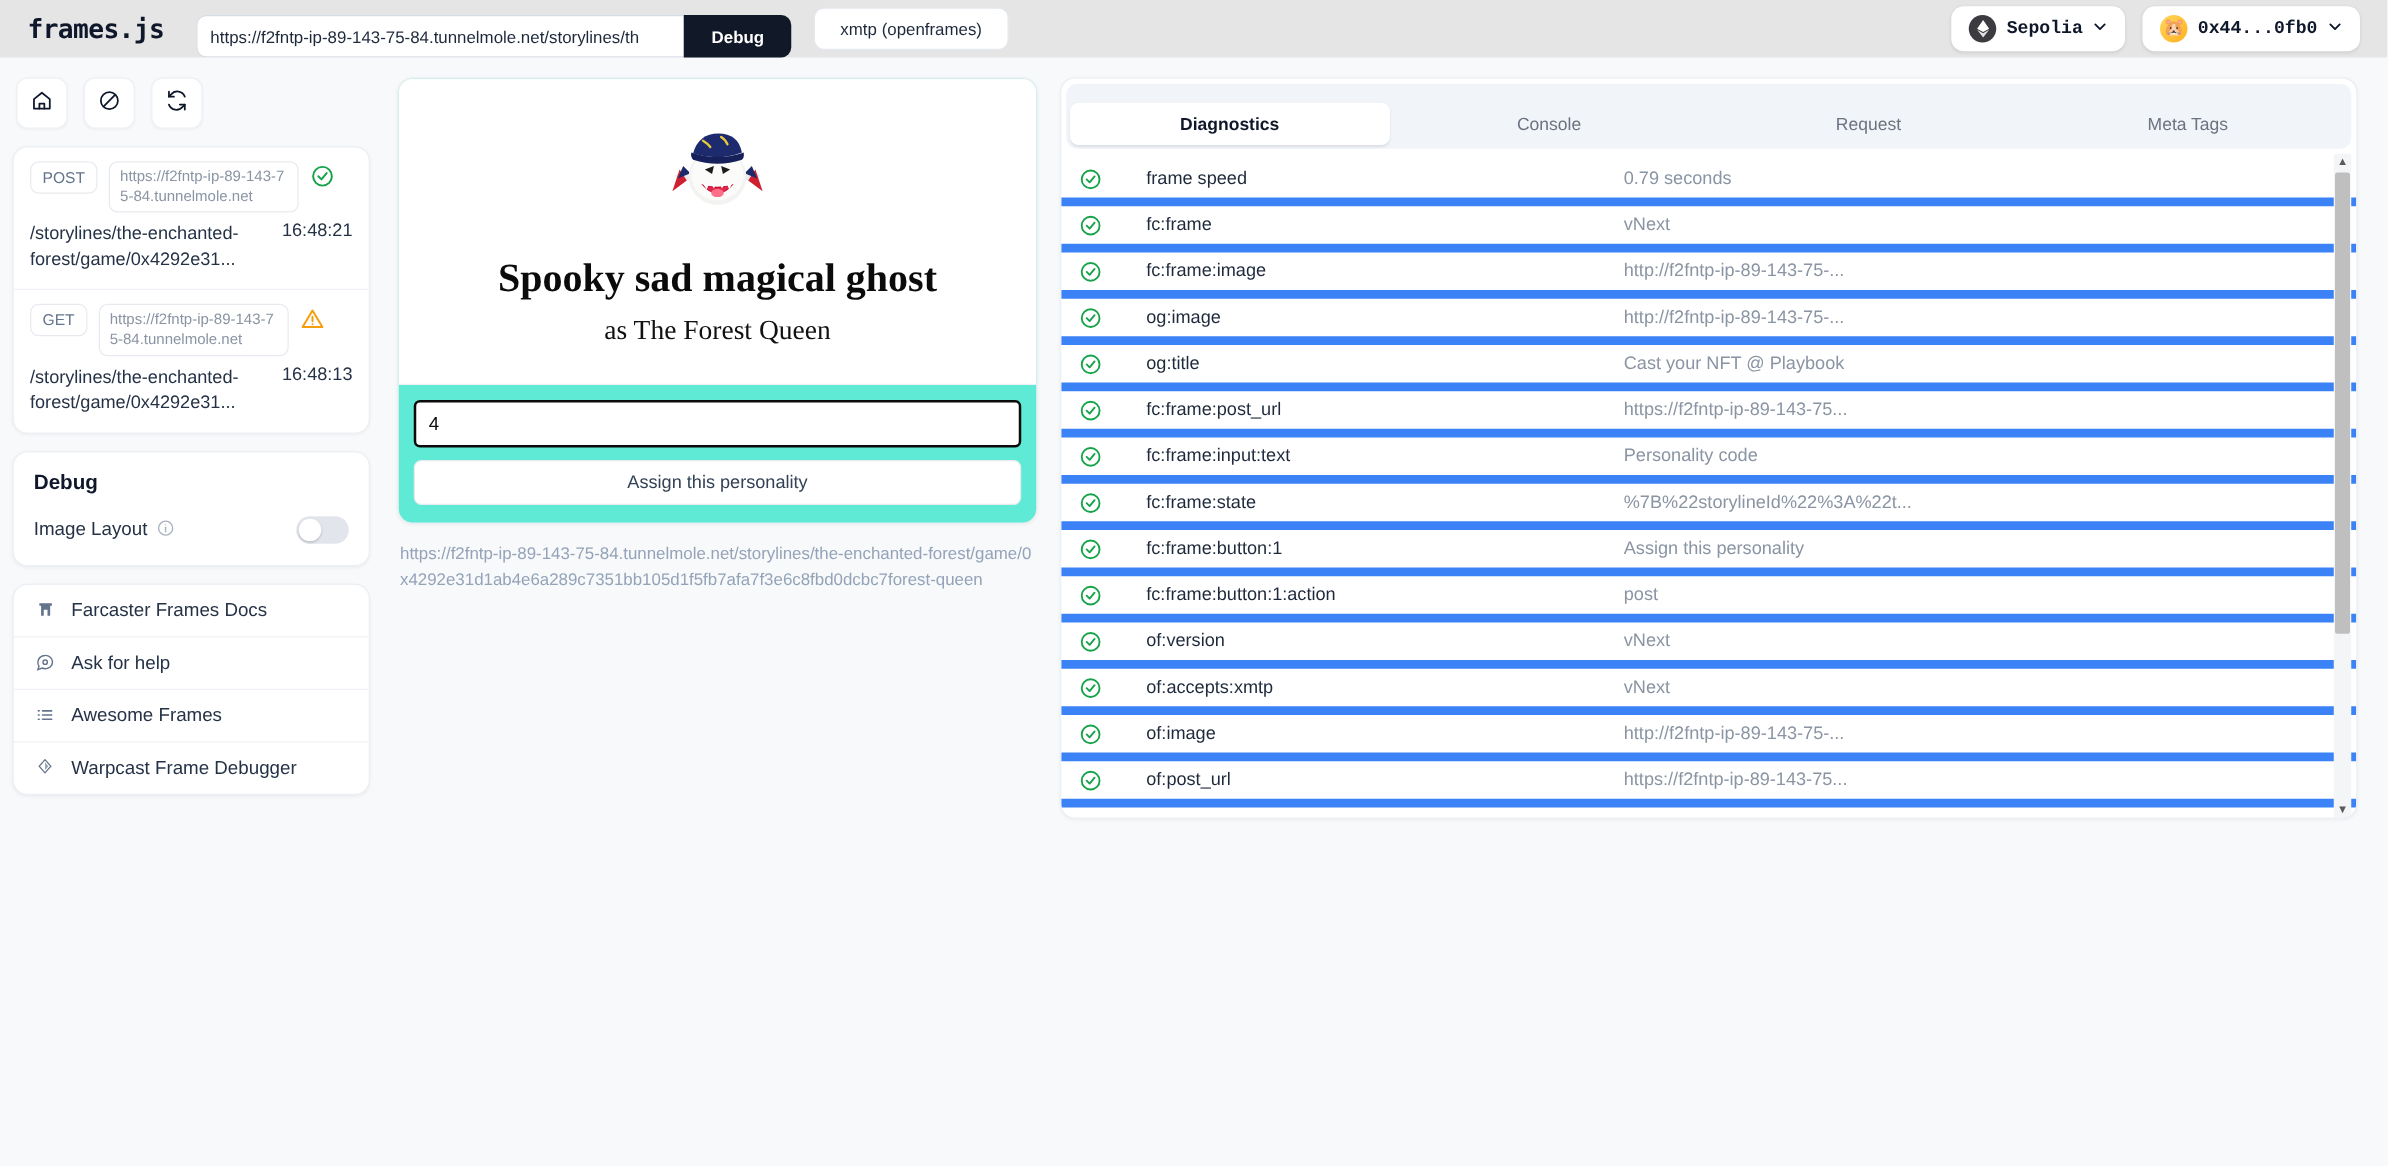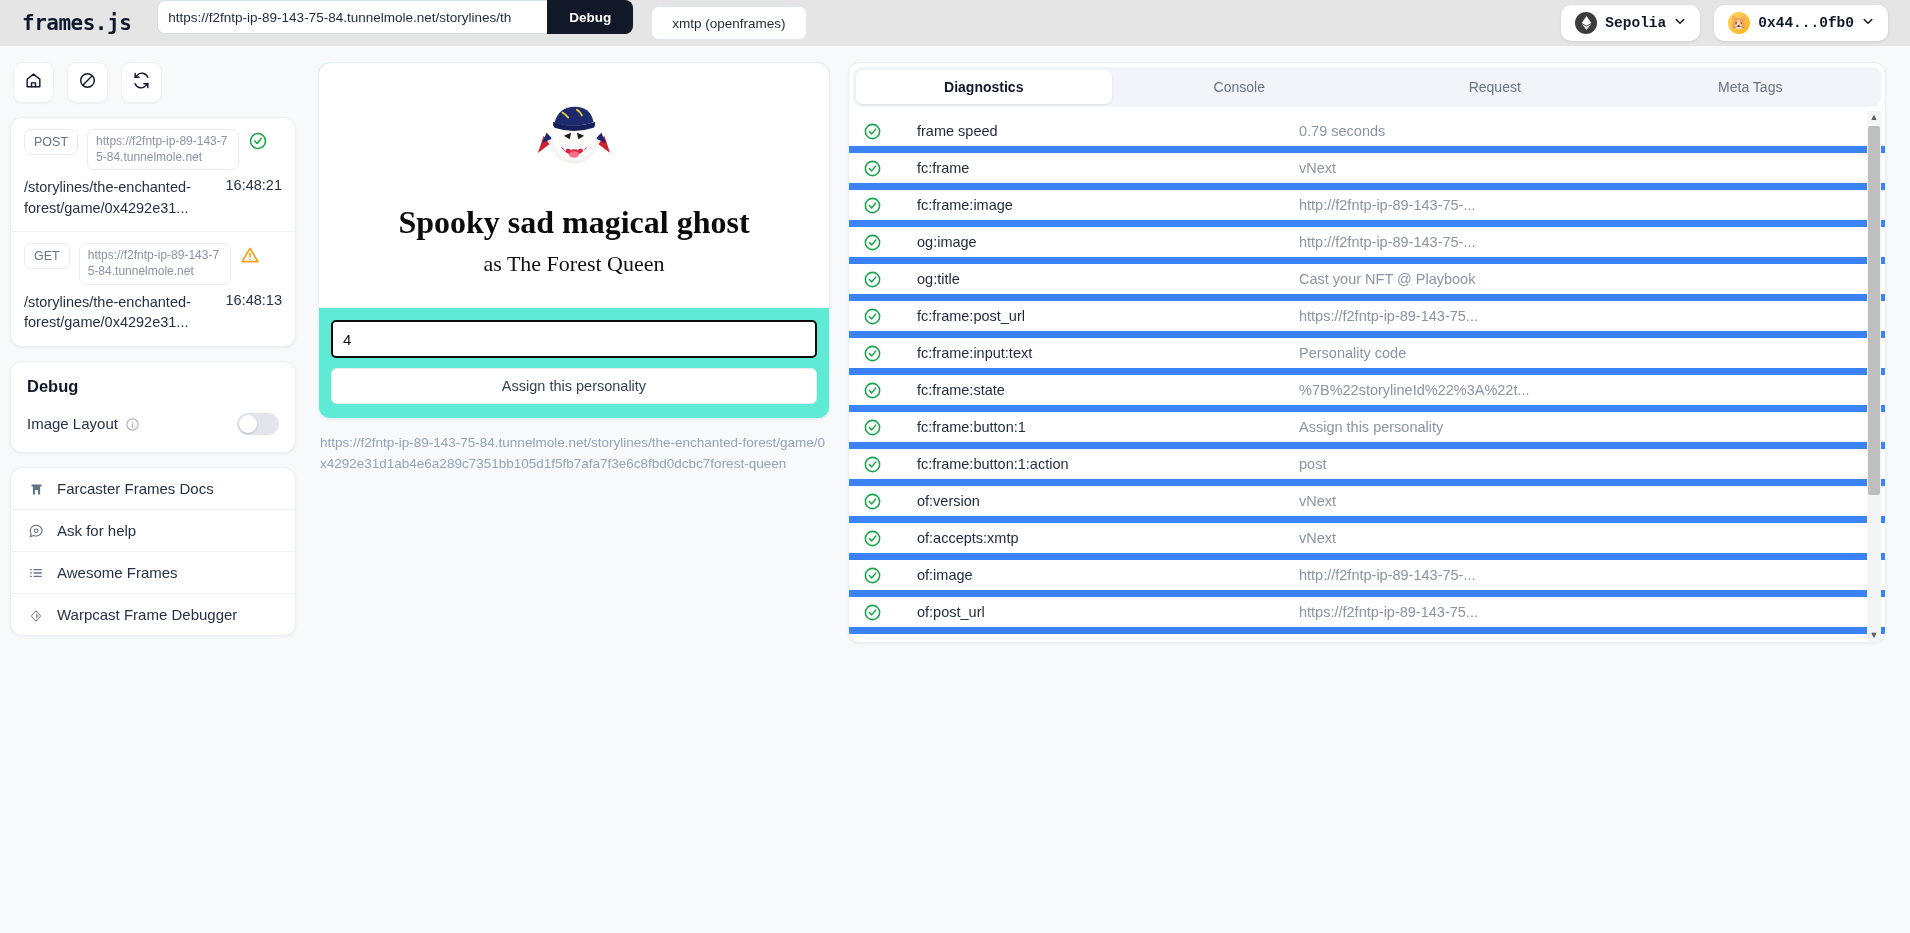--- a/index.html
+++ b/index.html
@@ -22,21 +22,21 @@
   }
   .brand {
     font-family: "DejaVu Sans Mono", monospace;
     font-size: 21px;
     font-weight: 700;
     letter-spacing: -0.5px;
     color: #0f172a;
     margin-right: 26px;
     white-space: nowrap;
   }
-  .url-wrap { display: flex; align-items: flex-end; height: 22px; }
+  .url-wrap { display: flex; align-items: flex-start; height: 22px; }
   .url-input {
     width: 390px;
     height: 34px;
     border: 1px solid #d8dee6;
     border-right: none;
     border-radius: 8px 0 0 8px;
     padding: 0 10px;
     font-size: 13.5px;
     font-family: "Liberation Sans", sans-serif;
     color: #1e293b;
@@ -207,21 +207,21 @@
   .debug-title { font-size: 16.5px; font-weight: 700; color: #0f172a; }
   .debug-row {
     margin-top: 17px;
     display: flex;
     align-items: center;
     justify-content: space-between;
   }
   .debug-label {
     font-size: 15px;
     color: #253246;
-    display: flex; align-items: flex-end; gap: 7px;
+    display: flex; align-items: flex-start; gap: 7px;
   }
   .info-ico { opacity: .55; display: flex; }
   .toggle {
     width: 42px; height: 22px;
     border-radius: 12px;
     background: #e2e6ec;
     position: relative;
     cursor: pointer;
     flex: 0 0 auto;
   }
@@ -230,21 +230,21 @@
     position: absolute;
     top: 2px; left: 2px;
     width: 18px; height: 18px;
     border-radius: 50%;
     background: #ffffff;
     box-shadow: 0 1px 2px rgba(16,24,40,.22);
   }
 
   .link-item {
     display: flex;
-    align-items: flex-end;
+    align-items: flex-start;
     gap: 12px;
     padding: 12px 16px;
     border-bottom: 1px solid #eef1f5;
     font-size: 15px;
     color: #253246;
     cursor: pointer;
   }
   .link-item:last-child { border-bottom: none; }
   .link-ico { width: 18px; display: flex; align-items: center; justify-content: center; flex: 0 0 auto; }
 
@@ -338,20 +338,21 @@
   }
   .tab {
     flex: 1 1 0;
     text-align: center;
     padding: 9px 0;
     font-size: 14px;
     color: #6b7280;
     border-radius: 7px;
     cursor: pointer;
     white-space: nowrap;
+    margin-top: 12px;
   }
   .tab.active {
     background: #ffffff;
     color: #0f172a;
     font-weight: 700;
     box-shadow: 0 1px 2px rgba(16,24,40,.09);
   }
   .diag-wrap {
     position: relative;
     padding: 5px 0 8px 0;

